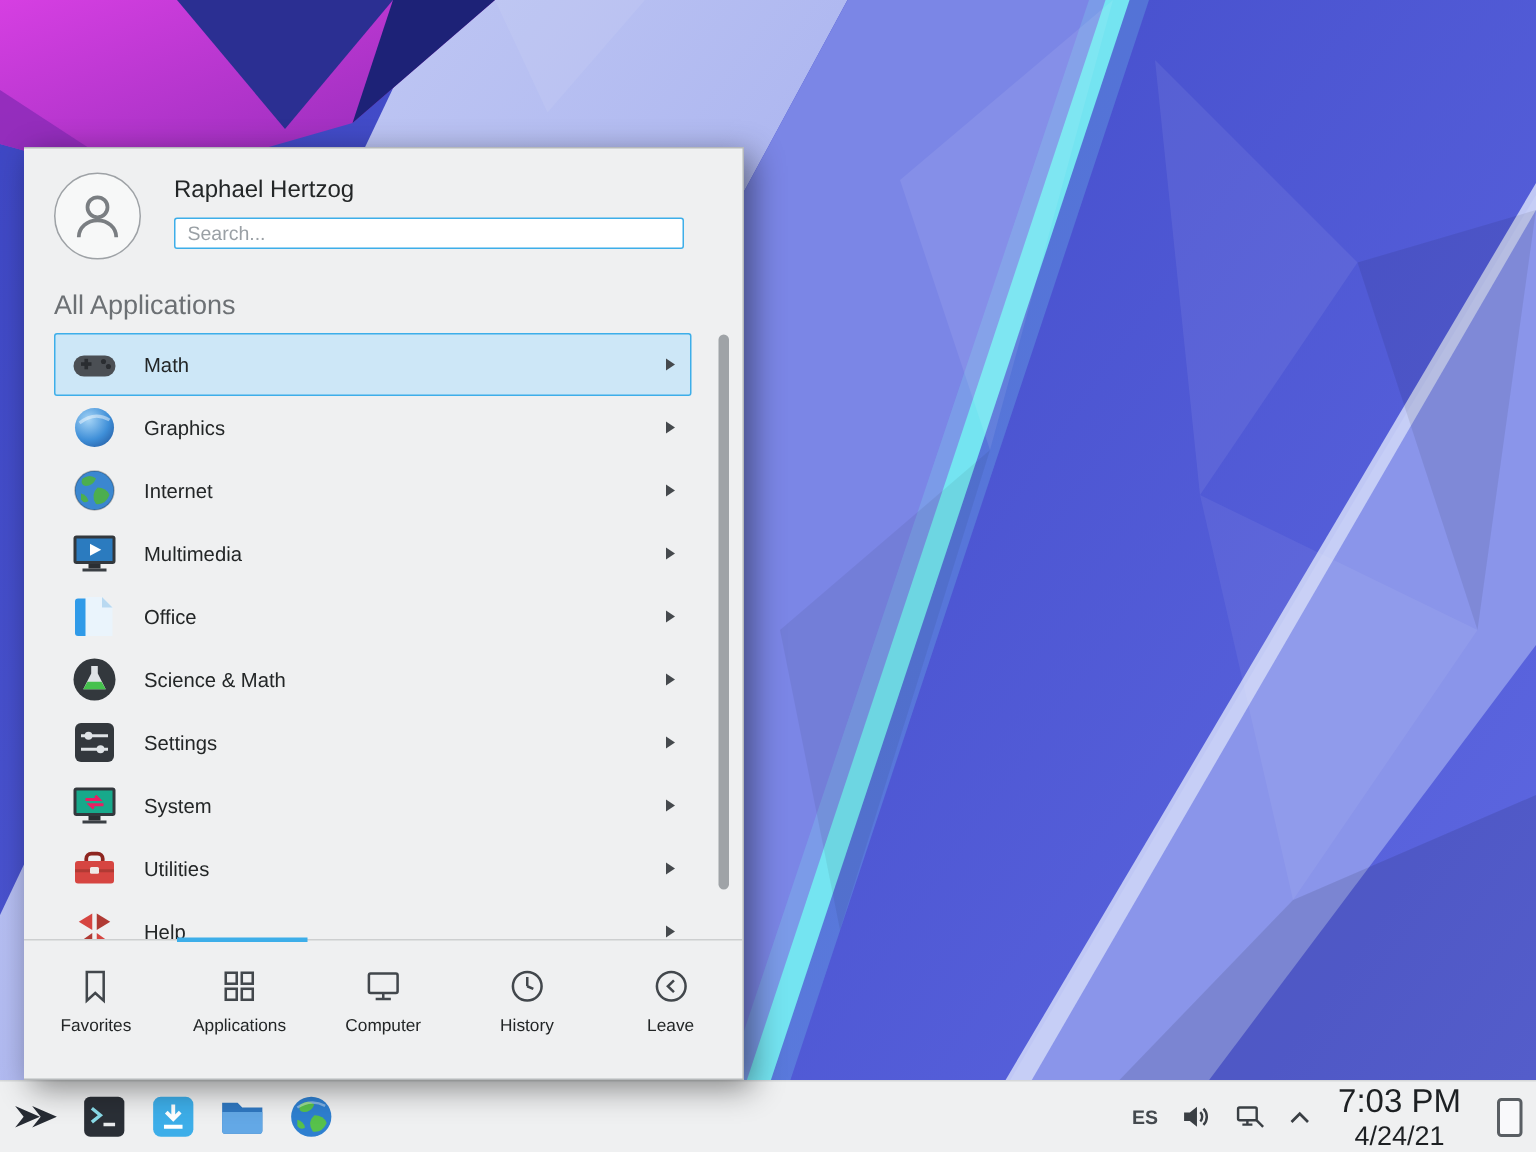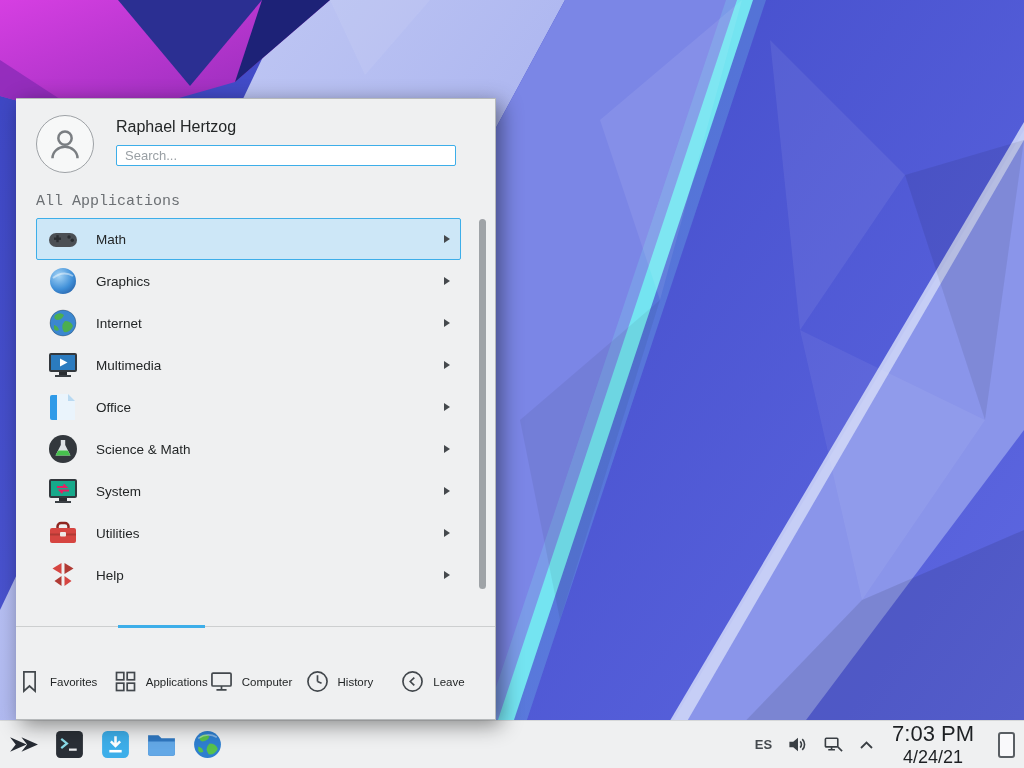--- a/index.html
+++ b/index.html
@@ -16,38 +16,38 @@
   .avatar { width:58px; height:58px; border-radius:50%; border:1px solid #9ea2a6;
     background:#f7f8f8; display:flex; align-items:center; justify-content:center; flex:0 0 58px; }
   .avatar svg { width:40px; height:40px; }
   .header-right { display:flex; flex-direction:column; gap:9px; padding-top:3px; }
   .user-name { font-size:16px; color:#232627; }
   .search-box { width:340px; height:21px; border:1px solid #3daee9; border-radius:2px;
     background:#fff; font-size:13px; padding:0 8px; color:#232627; outline:none;
     font-family:"Liberation Sans", sans-serif; }
   .search-box::placeholder { color:#9aa0a5; }
 
-  .section-label { font-size:15px; color:#6c7074; padding:10px 20px 5px;font-family:Liberation Mono, monospace; }
+  .section-label { font-size:18px; color:#6c7074; padding:10px 20px 5px; }
 
   .app-list { position:relative; flex:1; overflow:hidden; padding-top:3px; }
   .app-row { height:42px; display:flex; align-items:center; margin:0 34px 0 20px;
     padding:0 10px; gap:17px; border:1px solid transparent; cursor:default; }
   .app-row.selected { background:#cde7f7; border:1px solid #3daee9; border-radius:2px; }
   .app-icon { width:32px; height:32px; flex:0 0 32px; display:flex; }
   .app-icon svg { width:100%; height:100%; }
   .app-label { font-size:13.5px; color:#232627; }
   .row-arrow { margin-left:auto; width:0; height:0; border-left:6px solid #45494d;
     border-top:4.5px solid transparent; border-bottom:4.5px solid transparent; }
   .scrollbar { position:absolute; right:9px; top:4px; width:7px; height:370px;
     background:#9fa3a7; border-radius:3.5px; }
 
   .launcher-footer { position:relative; height:93px; border-top:1px solid #cdcfd0; display:flex; }
   .tab-indicator { position:absolute; left:102px; top:-2px; width:87px; height:3px;
     background:#3daee9; }
-  .footer-tab { flex:1; display:flex; flex-direction:row; align-items:center;
+  .footer-tab { flex:1; display:flex; flex-direction:column; align-items:center;
     padding-top:17px; gap:7px; cursor:default; }
   .tab-icon { width:27px; height:27px; display:flex; }
   .tab-icon svg { width:100%; height:100%; }
   .tab-label { font-size:11.5px; color:#232627; }
 
   
   .taskbar { position:absolute; left:0; top:720px; width:1024px; height:48px;
     background:#eff0f1; border-top:1px solid #d6d8d9; display:flex; align-items:center; z-index:4;gap:28px; }
   .task-launchers { display:flex; align-items:center; gap:13px; padding-left:7px; }
   .task-icon { width:33px; height:33px; display:flex; cursor:default; }
@@ -204,20 +204,33 @@
           <svg viewBox="0 0 32 32">
               <circle cx="16" cy="16" r="14" fill="#33383d"></circle>
               <polygon points="13.8,7 18.2,7 18.2,12 23.5,22.5 8.5,22.5 13.8,12" fill="#dfe3e6"></polygon>
               <polygon points="11.3,17.5 20.7,17.5 23.5,22.5 8.5,22.5" fill="#46c14d"></polygon>
             </svg>
         </span>
         <span class="app-label">Science &amp; Math</span>
         <span class="row-arrow"></span>
       </div>
 
+      <div class="app-row">
+        <span class="app-icon">
+          <svg viewBox="0 0 32 32">
+              <rect x="3" y="3" width="26" height="26" rx="4" fill="#33383d"></rect>
+              <line x1="7" y1="11.5" x2="25" y2="11.5" stroke="#dfe3e6" stroke-width="2"></line>
+              <circle cx="12" cy="11.5" r="2.6" fill="#dfe3e6"></circle>
+              <line x1="7" y1="20.5" x2="25" y2="20.5" stroke="#dfe3e6" stroke-width="2"></line>
+              <circle cx="20" cy="20.5" r="2.6" fill="#dfe3e6"></circle>
+            </svg>
+        </span>
+        <span class="app-label">Settings</span>
+        <span class="row-arrow"></span>
+      </div>
 
       <div class="app-row">
         <span class="app-icon">
           <svg viewBox="0 0 32 32">
               <rect x="2" y="4" width="28" height="19" rx="2" fill="#33383d"></rect>
               <rect x="4" y="6" width="24" height="15" fill="#17a98b"></rect>
               <path d="M10,12 h9 l-2.5,-2.5 M22,15.5 h-9 l2.5,2.5" stroke="#e91e63" stroke-width="2" fill="none"></path>
               <rect x="12" y="23" width="8" height="3" fill="#2a2e32"></rect>
               <rect x="8" y="26" width="16" height="2" fill="#3a3f44"></rect>
             </svg>

